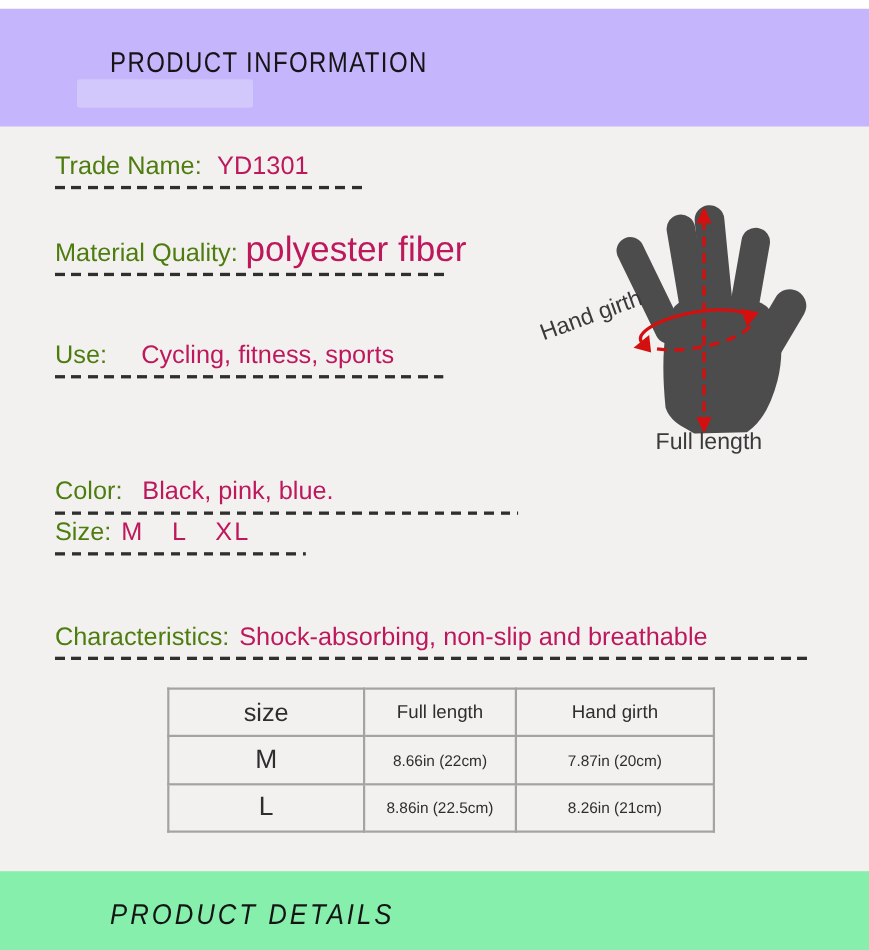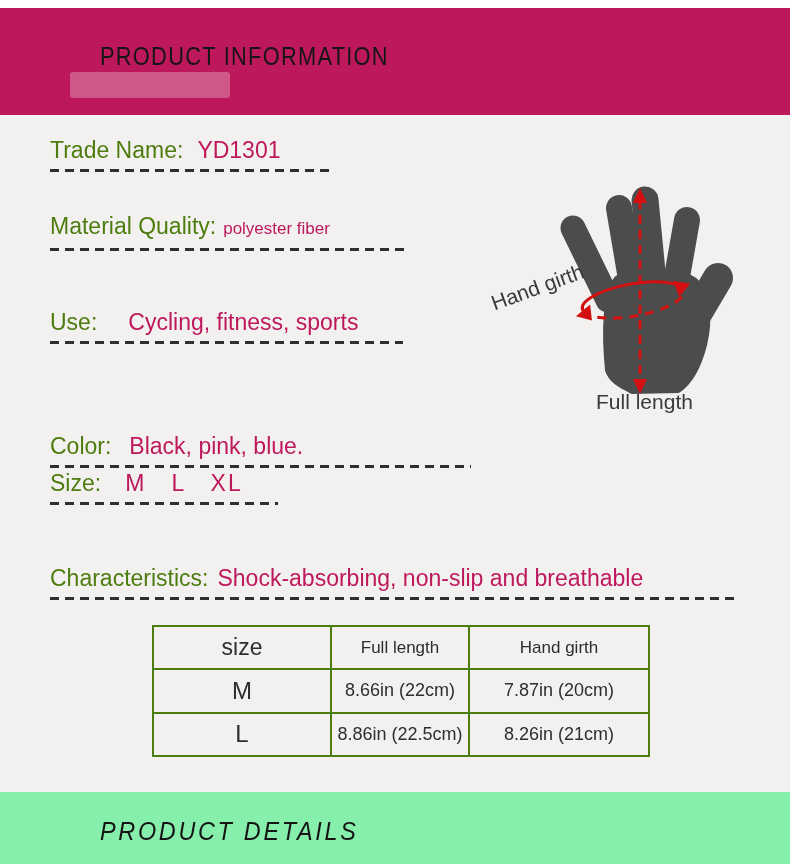--- a/index.html
+++ b/index.html
@@ -5,67 +5,67 @@
   html,body{margin:0;padding:0;background:#ffffff;}
   #page{
     position:relative;width:790px;height:864px;overflow:hidden;
     background:#f3f1ef;
     font-family:"Liberation Sans", sans-serif;
     color:#333;
   }
   
   .top-white-strip{position:absolute;left:0;top:0;width:790px;height:8px;background:#fefefe;}
   .band{position:absolute;left:0;width:790px;}
-  .band.top{top:8px;height:107px;background:#be185d;text-decoration:underline;}
+  .band.top{top:8px;height:107px;background:#c4b5fd;text-decoration:underline;}
   .band.bottom{top:792px;height:72px;background:#86efac;font-style:italic;}
   .band-title{
     position:absolute;left:100px;color:#151515;font-size:26px;font-weight:normal;
     letter-spacing:1.5px;transform:scaleX(.84);transform-origin:left center;white-space:pre;
   }
   .band.top .band-title{top:33px;}
   .band.bottom .band-title{top:24px;letter-spacing:3px;transform:scaleX(.9);}
   .ghost{position:absolute;left:70px;top:64px;width:160px;height:26px;background:rgba(252,252,252,.28);border-radius:3px;}
 
   
   .spec{position:absolute;left:50px;color:#3a3a3a;}
   .spec .line{font-size:23px;line-height:28px;white-space:pre;}
   .spec .label{color:#4d7c0f;}
   .spec .value{color:#be185d;}
   .spec .dash{
     margin-top:5px;height:3px;
     background:repeating-linear-gradient(90deg,#2f2f2f 0 9px,transparent 9px 15px);
   }
   .spec0{top:136px;} .spec0 .dash{width:281px;} .spec0 .value{margin-left:14px;}
-  .spec1{top:212px;} .spec1 .dash{width:357px;} .spec1 .value{margin-left:7px;font-size:17px;}
+  .spec1{top:212px;} .spec1 .dash{width:357px;} .spec1 .value{margin-left:7px;font-size:32px;}
   .spec2{top:308px;} .spec2 .dash{width:353px;} .spec2 .value{margin-left:31px;}
   .spec3{top:386px;margin-top:46px;} .spec3 .dash{width:421px;} .spec3 .value{margin-left:18px;}
-  .spec4{top:469px;} .spec4 .dash{width:228px;} .spec4 .value{margin-left:24px;letter-spacing:2px;}
+  .spec4{top:469px;} .spec4 .dash{width:228px;} .spec4 .value{margin-left:9px;letter-spacing:2px;}
   .spec5{top:564px;} .spec5 .dash{width:688px;} .spec5 .value{margin-left:9px;}
 
   
   #diagram{position:absolute;left:440px;top:170px;width:350px;height:260px;}
   #diagram svg{position:absolute;left:0;top:0;}
   .diag-label{position:absolute;color:#3a3a3a;font-size:21px;white-space:nowrap;}
   .label-girth{left:52px;top:122px;transform:rotate(-20deg);transform-origin:left center;}
   .label-length{left:156px;top:220px;}
 
   
   #size-table{
     position:absolute;left:152px;top:625px;width:498px;height:132px;
     border-collapse:collapse;table-layout:fixed;color:#2e2e2e;
   }
   #size-table td,#size-table th{
-    border:2px solid #4d7c0f;text-align:center;vertical-align:middle;
+    border:2px solid #a3a3a3;text-align:center;vertical-align:middle;
     padding:0;font-weight:normal;height:33px;overflow:hidden;white-space:nowrap;
   }
   .col-size{width:178px;} .col-fl{width:138px;} .col-hg{width:180px;}
   .th-size{font-size:23px;}
   .th-meas{font-size:17px;}
   .cell-size{font-size:24px;}
-  .cell-meas{font-size:18px;}
+  .cell-meas{font-size:14px;}
 </style>
 </head>
 <body>
 
 <div id="page">
 
   <div class="top-white-strip"></div>
 
   <div class="band top">
     <div class="ghost"></div>

